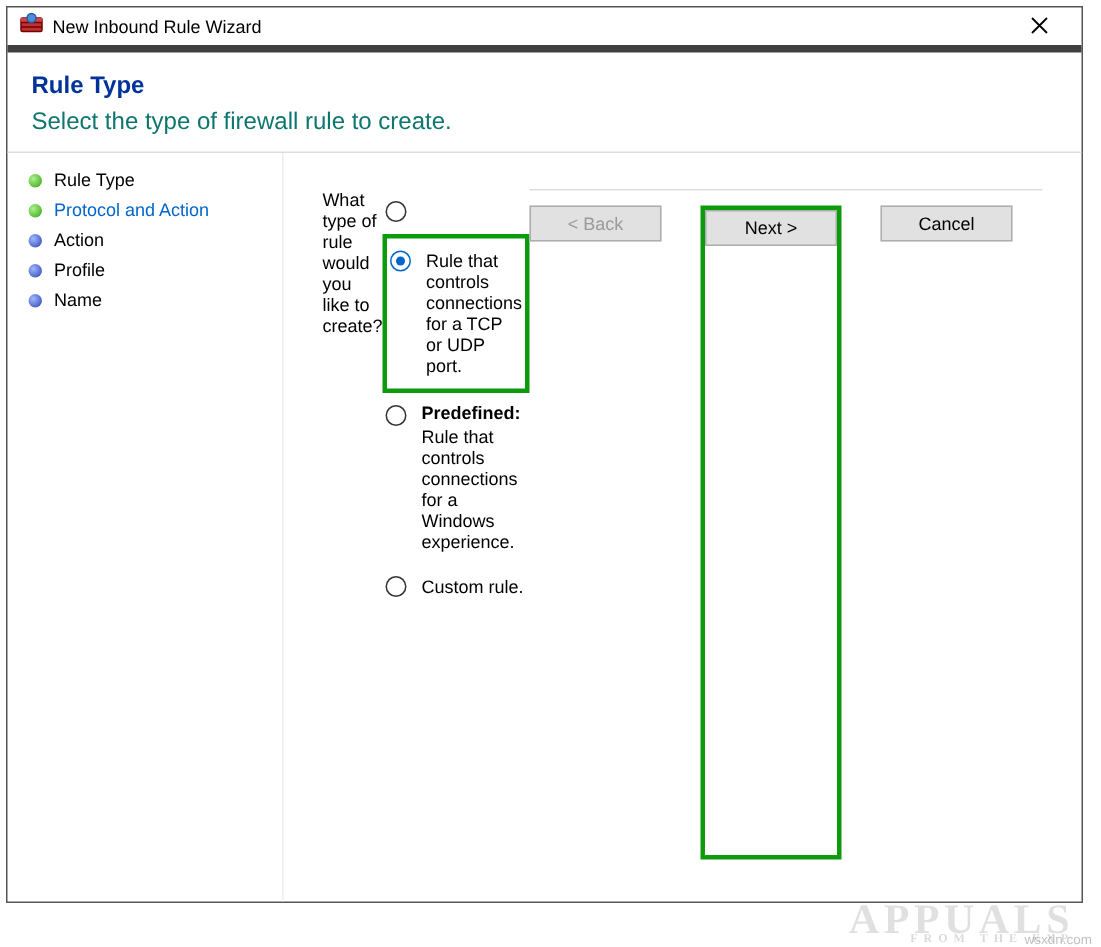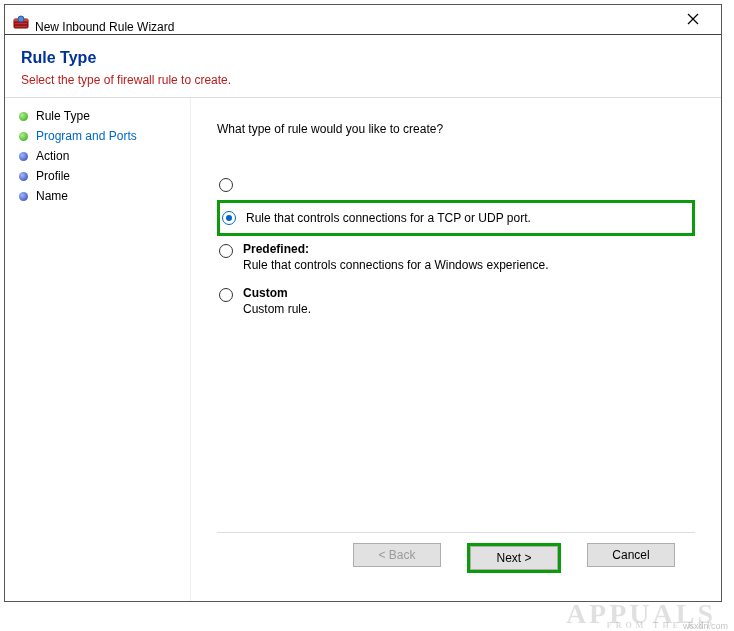--- a/index.html
+++ b/index.html
@@ -17,36 +17,36 @@
       width: 718px;
       height: 598px;
       margin: 4px 4px 0 4px;
       display: flex;
       flex-direction: column;
       background: #fff;
       position: relative;
     }
     .titlebar {
       display: flex;
-      align-items: flex-end;
+      align-items: center;
       height: 30px;
       padding: 0 8px;
-      border-bottom: 1px solid #404040;
+      border-bottom: 5px solid #404040;
     }
     .titlebar .icon { margin-right: 6px; }
     .titlebar .title { flex: 1; font-size: 12px; }
     .titlebar .close {
       width: 40px; height: 28px;
       display: flex; align-items: center; justify-content: center;
       font-size: 14px;
       background: none; border: none; cursor: pointer;
     }
     .header { padding: 14px 16px 10px 16px; }
     .header h1 { font-size: 16px; font-weight: bold; color: #003399; margin-bottom: 6px; }
-    .header .sub { font-size: 12px; color: #b91c1c; }
+    .header .sub { font-size: 16px; color: #0f766e; }
     .body {
       display: flex;
       flex: 1;
       border-top: 1px solid #ddd;
       min-height: 0;
     }
     .sidebar {
       width: 186px;
       border-right: 1px solid #eee;
       padding: 8px 0;
@@ -64,21 +64,21 @@
     .bullet {
       width: 9px; height: 9px; border-radius: 50%;
       margin-right: 8px; flex-shrink: 0;
     }
     .bullet.green { background: radial-gradient(circle at 35% 35%, #aef08e, #2ca30a); }
     .bullet.blue  { background: radial-gradient(circle at 35% 35%, #9fb8ff, #2b3fb0); }
     .step.active { color: #0066cc; }
     .main {
       flex: 1;
       padding: 24px 26px 14px 26px;
-      display: flex; flex-direction: column;
+      display: flex; flex-direction: row;
       min-height: 0;
     }
     .prompt { font-size: 12px; margin-bottom: 34px; }
     .options { flex: 1; }
     .opt {
       display: flex;
       align-items: flex-start;
       padding: 6px 2px 8px 2px;
     }
     .opt.highlight { border: 3px solid #0b9b0b; }
@@ -168,21 +168,21 @@
 
   <div class="body">
 
     <div class="sidebar">
       <div class="step">
         <span class="bullet green"></span>
         <span>Rule Type</span>
       </div>
       <div class="step active">
         <span class="bullet green"></span>
-        <span>Program and Ports</span>
+        <span>Protocol and Action</span>
       </div>
       <div class="step">
         <span class="bullet blue"></span>
         <span>Action</span>
       </div>
       <div class="step">
         <span class="bullet blue"></span>
         <span>Profile</span>
       </div>
       <div class="step">
@@ -211,21 +211,20 @@
           <span class="radio"></span>
           <div class="body-col">
             <div class="label">Predefined:</div>
             <div class="desc">Rule that controls connections for a Windows experience.</div>
           </div>
         </div>
 
         <div class="opt">
           <span class="radio"></span>
           <div class="body-col">
-            <div class="label">Custom</div>
             <div class="desc">Custom rule.</div>
           </div>
         </div>
 
       </div>
 
       <div class="footer">
         <button class="btn disabled">&lt; Back</button>
         <span class="btn-wrap highlight">
           <button class="btn">Next &gt;</button>

